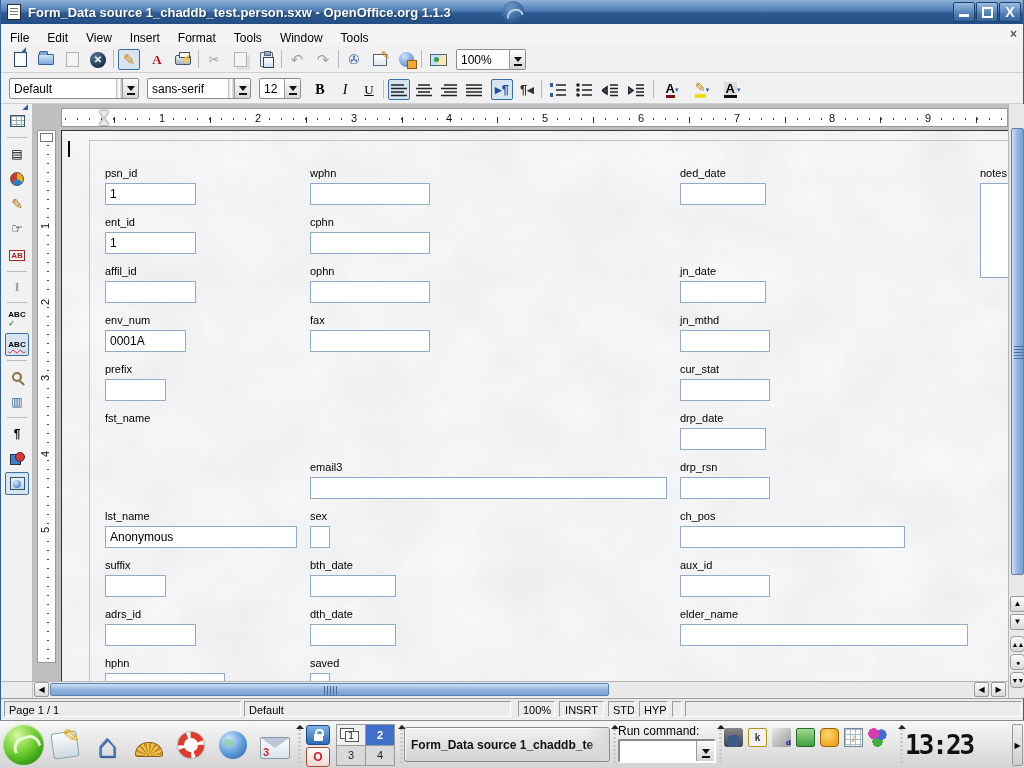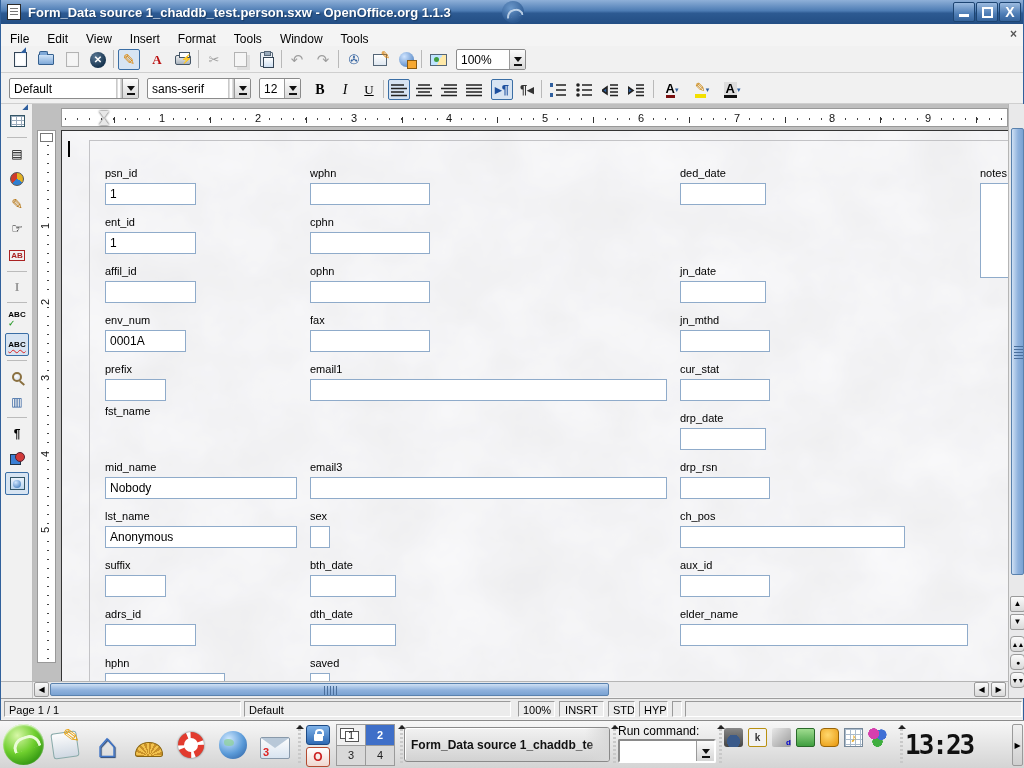--- a/index.html
+++ b/index.html
@@ -14,21 +14,21 @@
   .doc-ico::before{content:"";position:absolute;left:2px;top:3px;width:8px;height:1px;background:#777;box-shadow:0 3px 0 #777,0 6px 0 #777}
   .title-text{font-size:13px;font-weight:bold;text-shadow:1px 1px 1px #1a3b63;white-space:nowrap}
   .swirl{position:absolute;left:501px;top:1px;width:22px;height:22px;border-radius:50%;background:radial-gradient(circle at 40% 35%,#6f9cce,#2d5a92 70%);opacity:.85}
   .swirl::before{content:"";position:absolute;left:4px;top:8px;width:13px;height:6px;border:2px solid #cfe0f2;border-bottom:none;border-radius:8px 8px 0 0;transform:rotate(-15deg)}
   .winbtns{position:absolute;right:2px;top:2px;display:flex;gap:1px}
   .wbtn{width:22px;height:20px;background:linear-gradient(#9cbbe0,#4f7eb6 60%,#35639b);border:1px solid #1d4471;border-radius:2px;position:relative;color:#fff}
   .wbtn .g-min{position:absolute;left:5px;bottom:4px;width:10px;height:3px;background:#fff}
   .wbtn .g-max{position:absolute;left:5px;top:4px;width:11px;height:11px;border:2px solid #fff}
   .wbtn .g-close{position:absolute;left:0;top:1px;width:100%;text-align:center;font-size:14px;font-weight:bold}
 
-  .menubar{position:absolute;left:0;top:24px;width:100%;height:33px;background:#f4f4f4;border-bottom:4px solid #6d28d9;display:flex;align-items:center;font-size:12px;color:#000}
+  .menubar{position:absolute;left:0;top:24px;width:100%;height:33px;background:#f4f4f4;border-bottom:6px solid #6d28d9;display:flex;align-items:center;font-size:12px;color:#000}
   .menu-item{padding:2px 9px;white-space:nowrap}
   .menu-close{position:absolute;right:6px;top:3px;color:#555;font-size:12px;font-weight:bold}
 
   
   .tb{position:absolute;left:0;width:100%;background:#f1f1f1;border-bottom:1px solid #cfcfcf}
   .tb1{top:46px;height:27px}
   .tb2{top:74px;height:30px}
   .tbtn{position:absolute;top:3px;width:22px;height:21px;border:1px solid transparent;border-radius:2px;display:flex;align-items:center;justify-content:center;font-size:13px}
   .tb2 .tbtn{top:5px}
   .tbtn.active{border-color:#3a6ea5;background:#d7e4f2}
@@ -101,21 +101,21 @@
   .tbound{position:absolute;left:27px;top:9px;width:2000px;height:2000px;border-left:1px solid #c3c3c6;border-top:1px solid #c3c3c6}
   .caret{position:absolute;left:6px;top:10px;width:2px;height:16px;background:#000}
   .fld{position:absolute}
   .fld label{display:block;font-size:11px;color:#000;margin-bottom:4px;white-space:nowrap}
   .fld .inp{display:block;height:22px;border:1px solid #8fabca;background:#fff;font-size:12px;color:#000;padding:3px 4px;white-space:nowrap;overflow:hidden}
   #f0{left:43px;top:36px}#f0 .inp{width:91px}
   #f1{left:43px;top:85px}#f1 .inp{width:91px}
   #f2{left:43px;top:134px}#f2 .inp{width:91px}
   #f3{left:43px;top:183px}#f3 .inp{width:81px}
   #f4{left:43px;top:232px}#f4 .inp{width:61px}
-  #f5{left:43px;top:274px}#f5 .inp{width:192px}
+  #f5{left:43px;top:281px}#f5 .inp{width:192px}
   #f6{left:43px;top:330px}#f6 .inp{width:192px}
   #f7{left:43px;top:379px}#f7 .inp{width:192px}
   #f8{left:43px;top:428px}#f8 .inp{width:61px}
   #f9{left:43px;top:477px}#f9 .inp{width:91px}
   #f10{left:43px;top:526px}#f10 .inp{width:120px}
   #f11{left:248px;top:36px}#f11 .inp{width:120px}
   #f12{left:248px;top:85px}#f12 .inp{width:120px}
   #f13{left:248px;top:134px}#f13 .inp{width:120px}
   #f14{left:248px;top:183px}#f14 .inp{width:120px}
   #f15{left:248px;top:232px}#f15 .inp{width:357px}
@@ -517,24 +517,20 @@
           <label>env_num</label>
           <div class="inp">0001A</div>
         </div>
       <div class="fld" id="f4">
           <label>prefix</label>
           <div class="inp"></div>
         </div>
       <div class="fld" id="f5">
           <label>fst_name</label>
         </div>
-      <div class="fld" id="f6">
-          <label>mid_name</label>
-          <div class="inp">Nobody</div>
-        </div>
       <div class="fld" id="f7">
           <label>lst_name</label>
           <div class="inp">Anonymous</div>
         </div>
       <div class="fld" id="f8">
           <label>suffix</label>
           <div class="inp"></div>
         </div>
       <div class="fld" id="f9">
           <label>adrs_id</label>
@@ -551,24 +547,20 @@
       <div class="fld" id="f12">
           <label>cphn</label>
           <div class="inp"></div>
         </div>
       <div class="fld" id="f13">
           <label>ophn</label>
           <div class="inp"></div>
         </div>
       <div class="fld" id="f14">
           <label>fax</label>
-          <div class="inp"></div>
-        </div>
-      <div class="fld" id="f15">
-          <label>email1</label>
           <div class="inp"></div>
         </div>
       <div class="fld" id="f17">
           <label>email3</label>
           <div class="inp"></div>
         </div>
       <div class="fld" id="f18">
           <label>sex</label>
           <div class="inp"></div>
         </div>

